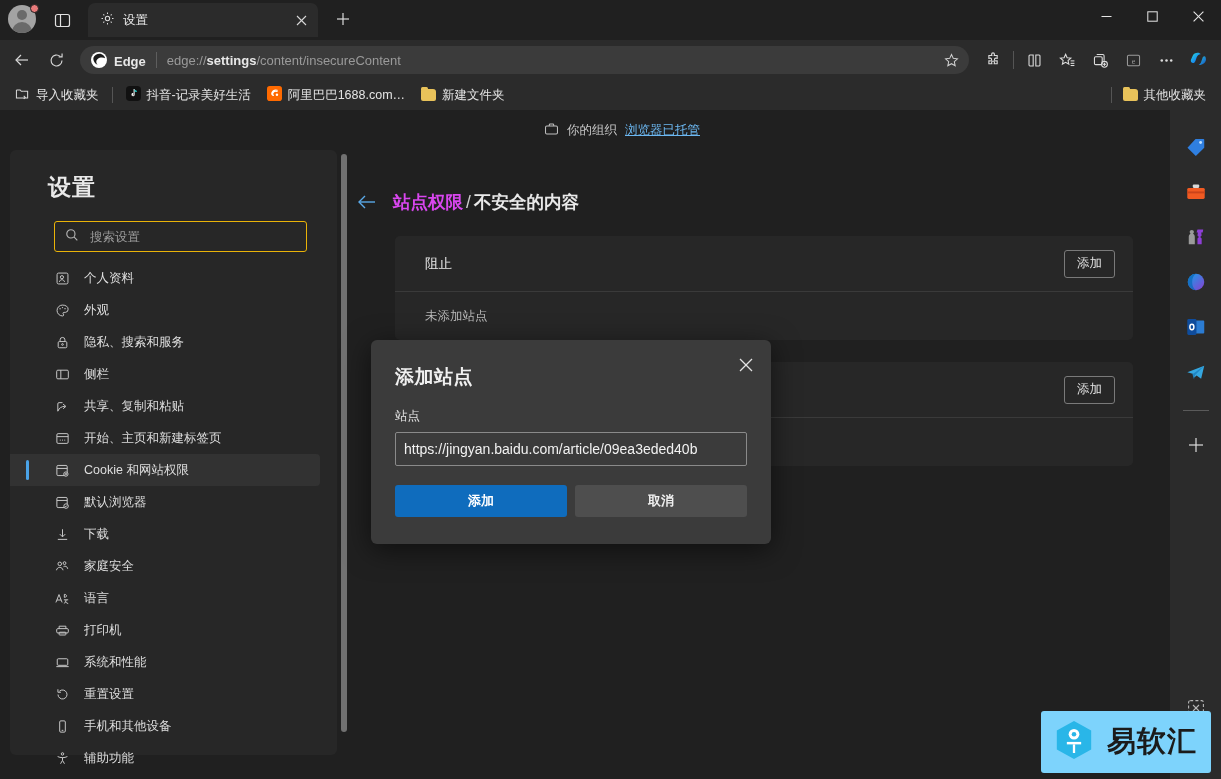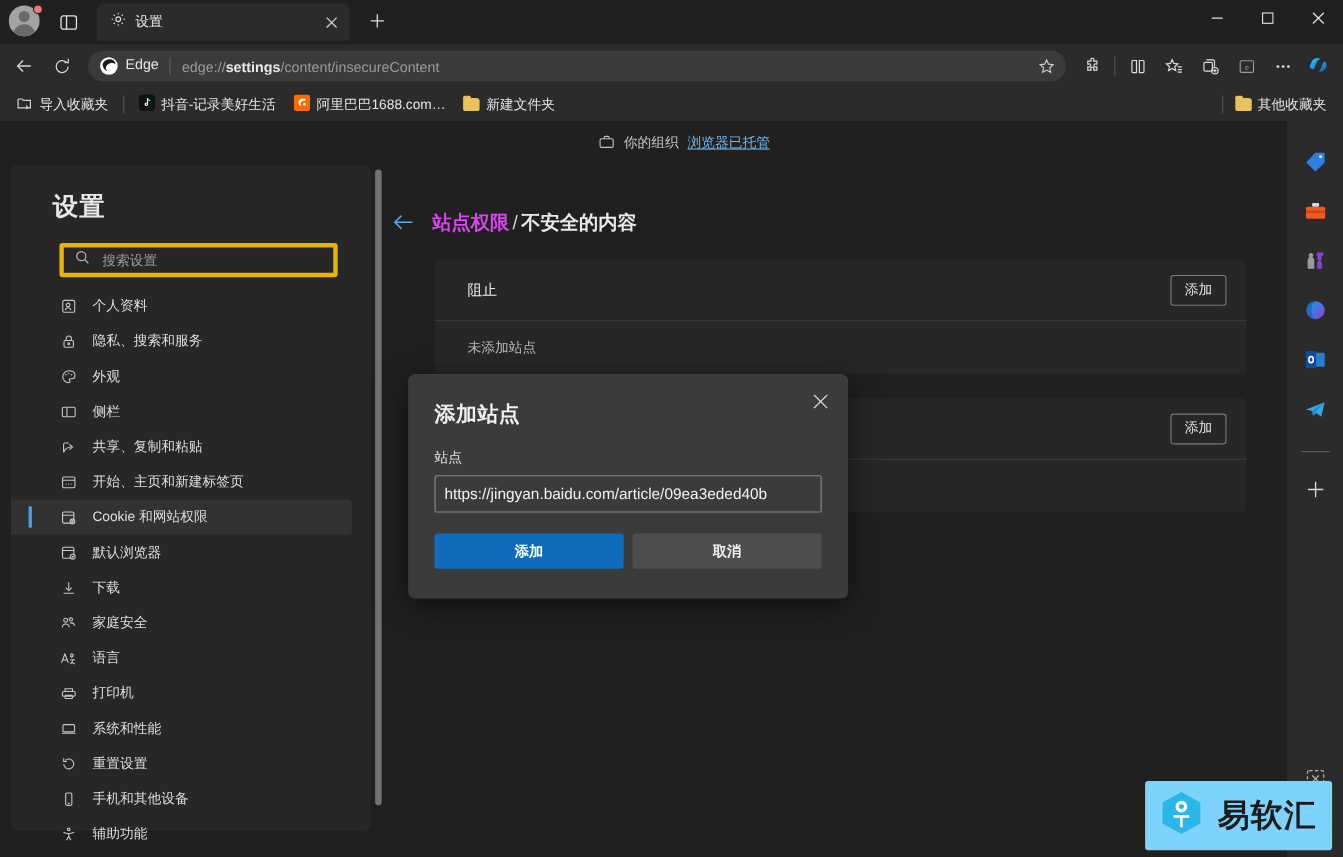--- a/index.html
+++ b/index.html
@@ -73,21 +73,21 @@
   }
   .nav-btn {
     width: 32px; height: 32px; display:flex; align-items:center; justify-content:center;
     border-radius:4px; color:#d8d8d8; flex:none;
   }
   .omnibox {
     flex:1; height: 28px; background:#3b3b3b; border-radius: 14px;
     display:flex; align-items:center; padding: 0 4px 0 10px; margin: 0 6px;
     min-width: 0;
   }
-  .edge-chip { display:flex; align-items:flex-start; gap:6px; flex:none; }
+  .edge-chip { display:flex; align-items:flex-end; gap:6px; flex:none;font-weight:bold; }
   .edge-label { color:#e8e8e8; font-size:13px; }
   .omni-sep { width:1px; height:16px; background:#5e5e5e; margin: 0 10px; flex:none; }
   .url { font-size:13px; color:#9a9a9a; white-space:nowrap; overflow:hidden; flex:1; }
   .url b { color:#e8e8e8; font-weight:600; }
   .star-btn {
     width:28px; height:24px; display:flex; align-items:center; justify-content:center;
     border-radius:12px; color:#d0d0d0; flex:none;
   }
   .tb-right { display:flex; align-items:center; gap:1px; flex:none; }
   .tbr {
@@ -145,21 +145,21 @@
     position:absolute; left:0; top:0; width:327px; height:605px;
     background:#272727; border-radius:6px;
     padding-top: 22px;
   }
   .settings-title {
     font-size:23px; color:#e9e9e9; font-weight:600; padding-left:38px; margin-bottom:18px;
     letter-spacing:1px;
   }
   .search-box {
     margin: 0 30px 0 44px; height:31px; background:#272727;
-    border:4px solid #eab308; border-radius:3px;
+    border:1px solid #eab308; border-radius:3px;
     display:flex; align-items:center; padding: 0 10px; gap:11px;
   }
   .search-input {
     background:transparent; border:0; outline:0; color:#cfcfcf; font-size:12.5px;
     font-family:"Liberation Sans", sans-serif; width:100%;
   }
   .search-input::placeholder { color:#9b9b9b; }
   .nav-list { margin-top: 10px; }
   .nav-item {
     height:32px; display:flex; align-items:center; gap:14px;
@@ -543,38 +543,38 @@
                 <circle cx="7.4" cy="6.6" r="1.7"></circle>
                 <path d="M4.6 11.6c.4-1.5 1.6-2.3 2.8-2.3s2.4.8 2.8 2.3"></path>
             </svg>
           </span>
           <span>个人资料</span>
         </div>
 
         <div class="nav-item">
           <span class="ni-ico">
             <svg width="15" height="15" viewBox="0 0 16 16" fill="none" stroke="#c9c9c9" stroke-width="1.05">
-              <rect x="3.4" y="7" width="9.2" height="6.6" rx="1.2"></rect>
-                <path d="M5.4 7V5.2a2.6 2.6 0 0 1 5.2 0V7"></path>
-                <circle cx="8" cy="10.1" r="0.9"></circle>
-            </svg>
-          </span>
-          <span>隐私、搜索和服务</span>
-        </div>
-
-        <div class="nav-item">
-          <span class="ni-ico">
-            <svg width="15" height="15" viewBox="0 0 16 16" fill="none" stroke="#c9c9c9" stroke-width="1.05">
               <path d="M8 2.2a5.8 5.8 0 1 0 0 11.6c.9 0 1.3-.5 1.3-1.1 0-.9-.8-1-.8-1.7 0-.6.5-1 1.2-1h1.3a3.3 3.3 0 0 0 3-3.4C14 3.9 11.4 2.2 8 2.2z"></path>
               <circle cx="5.4" cy="6.1" r="0.75" fill="#c9c9c9" stroke="none"></circle>
                 <circle cx="8" cy="4.9" r="0.75" fill="#c9c9c9" stroke="none"></circle>
                 <circle cx="10.7" cy="6" r="0.75" fill="#c9c9c9" stroke="none"></circle>
             </svg>
           </span>
           <span>外观</span>
+        </div>
+
+        <div class="nav-item">
+          <span class="ni-ico">
+            <svg width="15" height="15" viewBox="0 0 16 16" fill="none" stroke="#c9c9c9" stroke-width="1.05">
+              <rect x="3.4" y="7" width="9.2" height="6.6" rx="1.2"></rect>
+                <path d="M5.4 7V5.2a2.6 2.6 0 0 1 5.2 0V7"></path>
+                <circle cx="8" cy="10.1" r="0.9"></circle>
+            </svg>
+          </span>
+          <span>隐私、搜索和服务</span>
         </div>
 
         <div class="nav-item">
           <span class="ni-ico">
             <svg width="15" height="15" viewBox="0 0 16 16" fill="none" stroke="#c9c9c9" stroke-width="1.05">
               <rect x="1.8" y="3.4" width="12.4" height="9.2" rx="1.2"></rect>
                 <line x1="6.2" y1="3.4" x2="6.2" y2="12.6"></line>
             </svg>
           </span>
           <span>侧栏</span>

